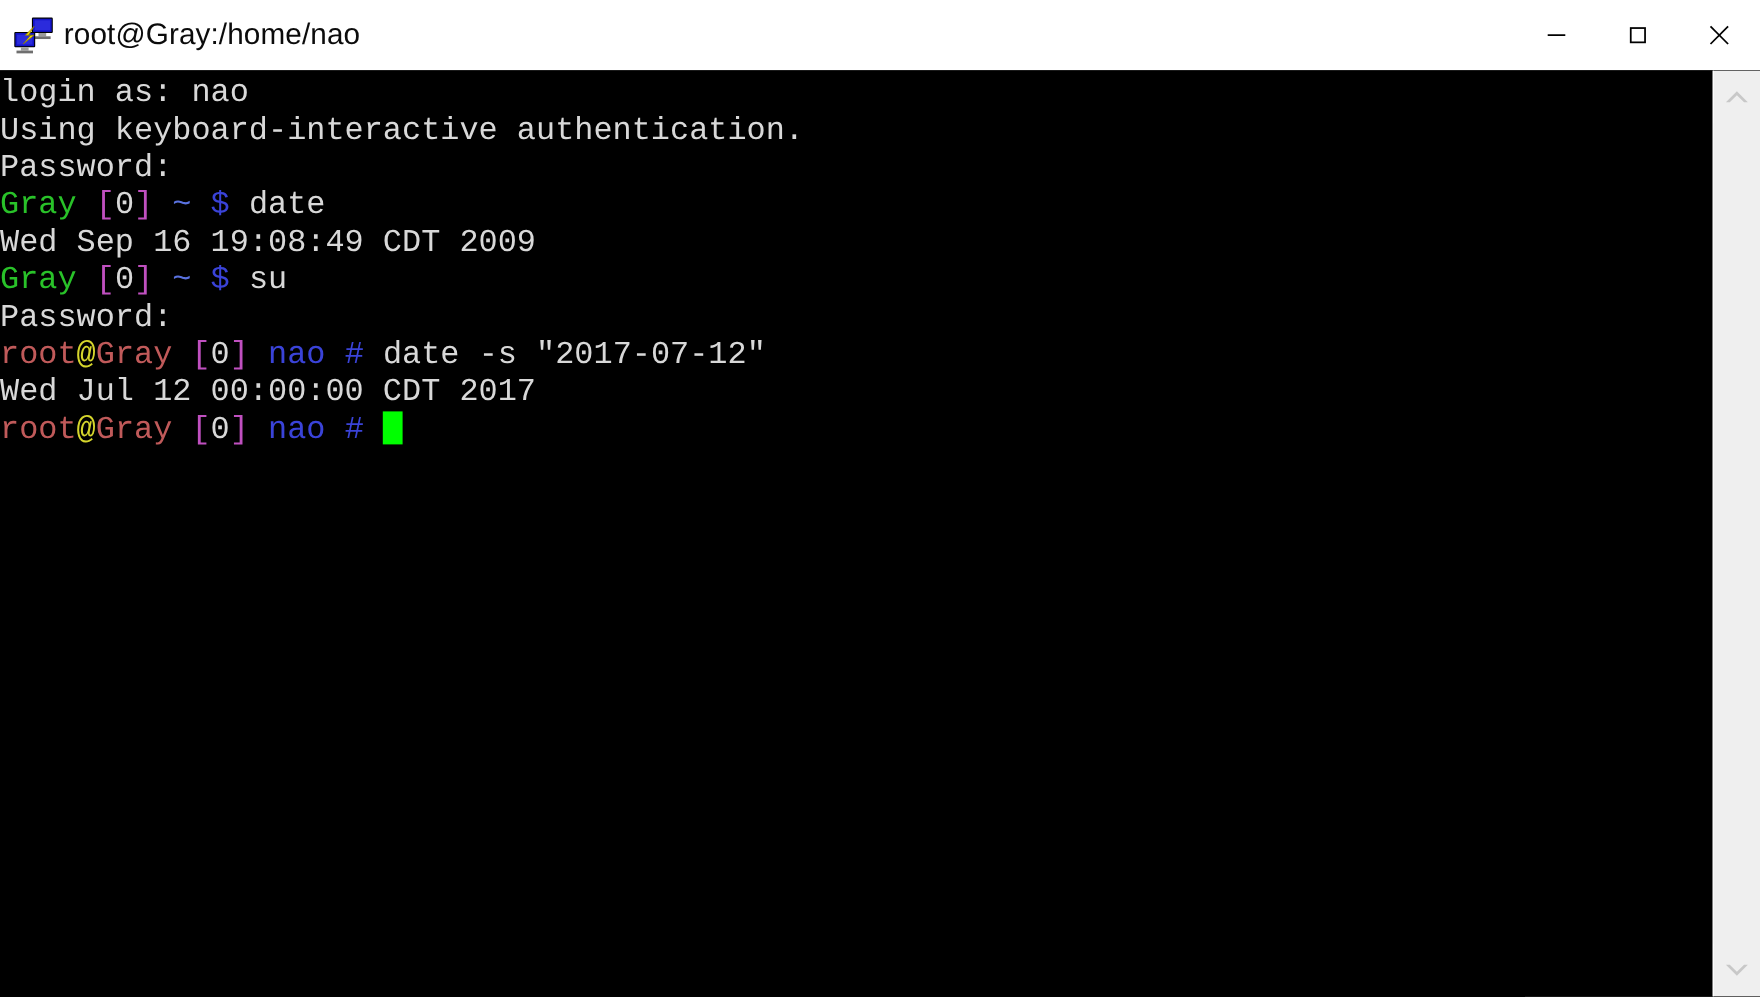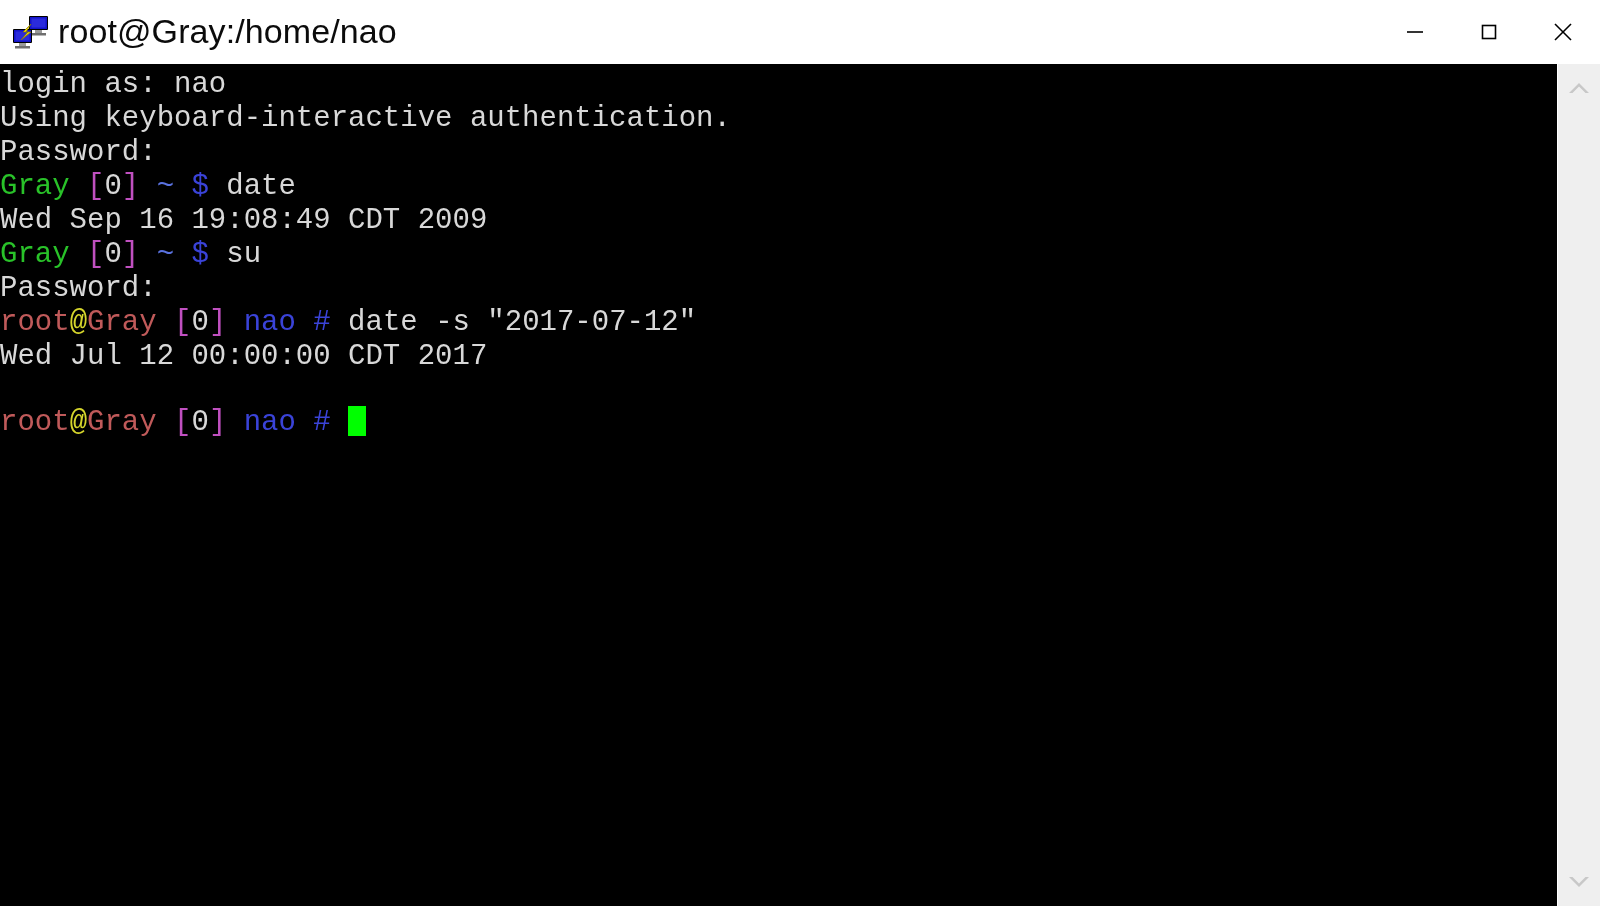--- a/index.html
+++ b/index.html
@@ -37,21 +37,21 @@
   #app-icon {
     width: 40px;
     height: 40px;
     margin-left: 10px;
     margin-right: 8px;
     flex: 0 0 auto;
     display: block;
   }
   #title-text {
     font-family: "Liberation Sans", sans-serif;
-    font-size: 34px;
+    font-size: 27px;
     color: #0b0b0b;
     letter-spacing: 0.1px;
     white-space: nowrap;
     line-height: 1;
     padding-bottom: 2px;
   }
   #window-controls {
     position: absolute;
     right: 0;
     top: 0;
@@ -90,21 +90,21 @@
     padding: 4px 0 0 0;
     overflow: hidden;
     white-space: pre;
     letter-spacing: 0px;
   }
   .term-line {
     height: 34px;
     white-space: pre;
     display: block;
   }
-  .term-line span { white-space: pre; margin-top: 32px; }
+  .term-line span { white-space: pre; }
 
   
   .cursor {
     display: inline-block;
     width: 0.6em;
     height: 30px;
     vertical-align: -6px;
     background: #00ff00;
   }
 

